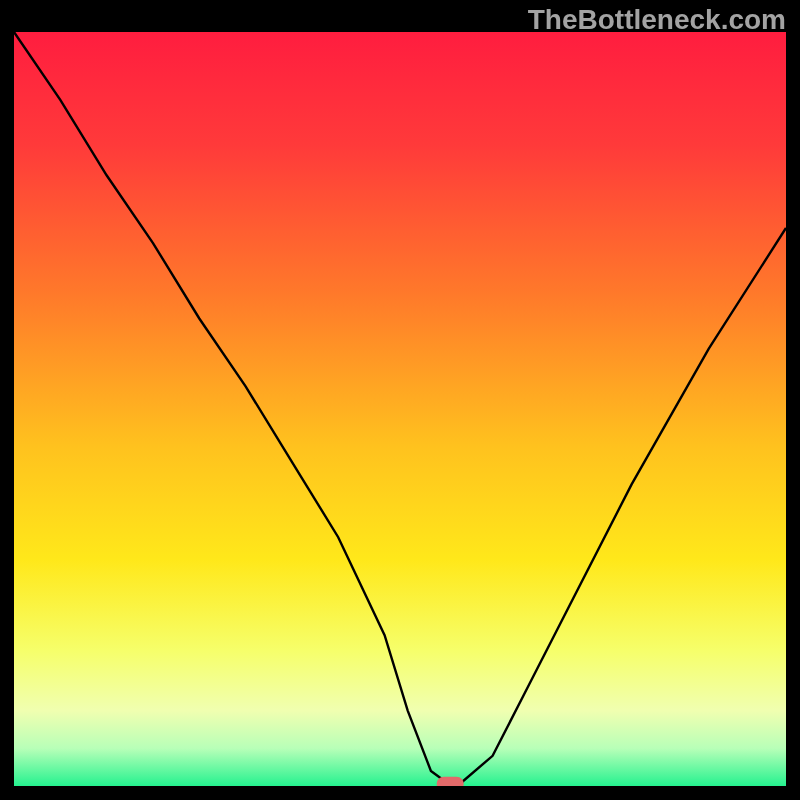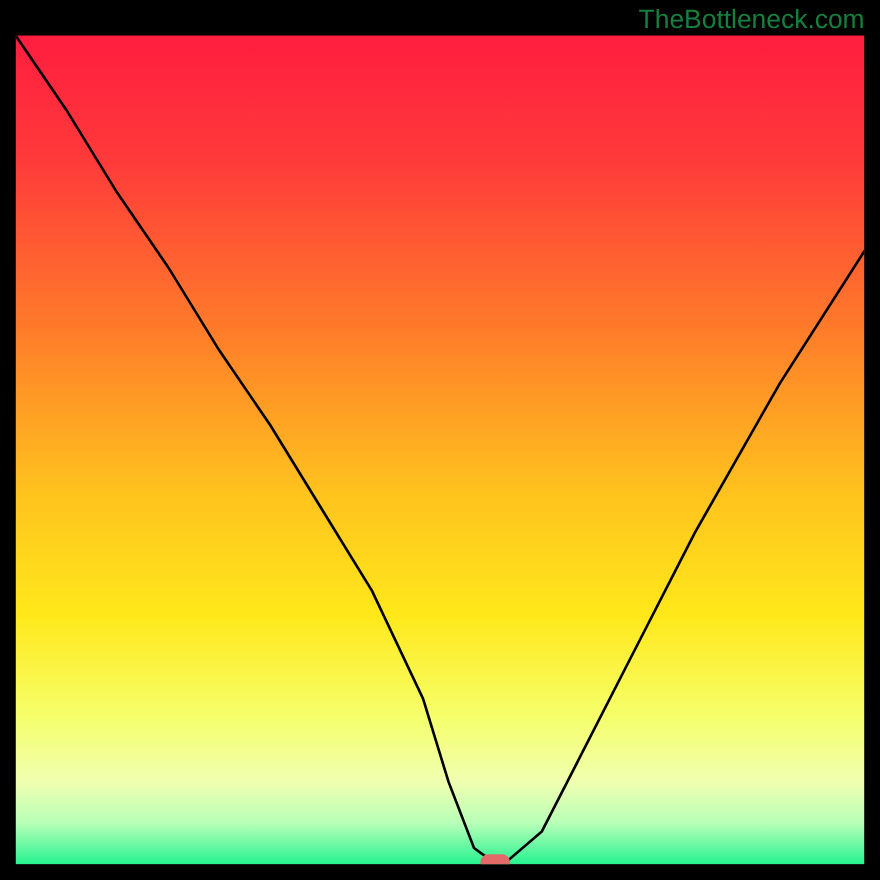--- a/index.html
+++ b/index.html
@@ -8,23 +8,23 @@
     width: 800px;
     height: 800px;
     background: #000;
     position: relative;
     font-family: Arial, sans-serif;
   }
   .watermark {
     position: absolute;
     top: 4px;
     right: 14px;
-    color: #15803d;
-    font-size: 24px;
-    font-weight: 400;
+    color: #a3a3a3;
+    font-size: 28px;
+    font-weight: 700;
     z-index: 10;
   }
   .plot-area {
     position: absolute;
     left: 14px;
     top: 32px;
     width: 772px;
     height: 754px;
     overflow: hidden;
   }

